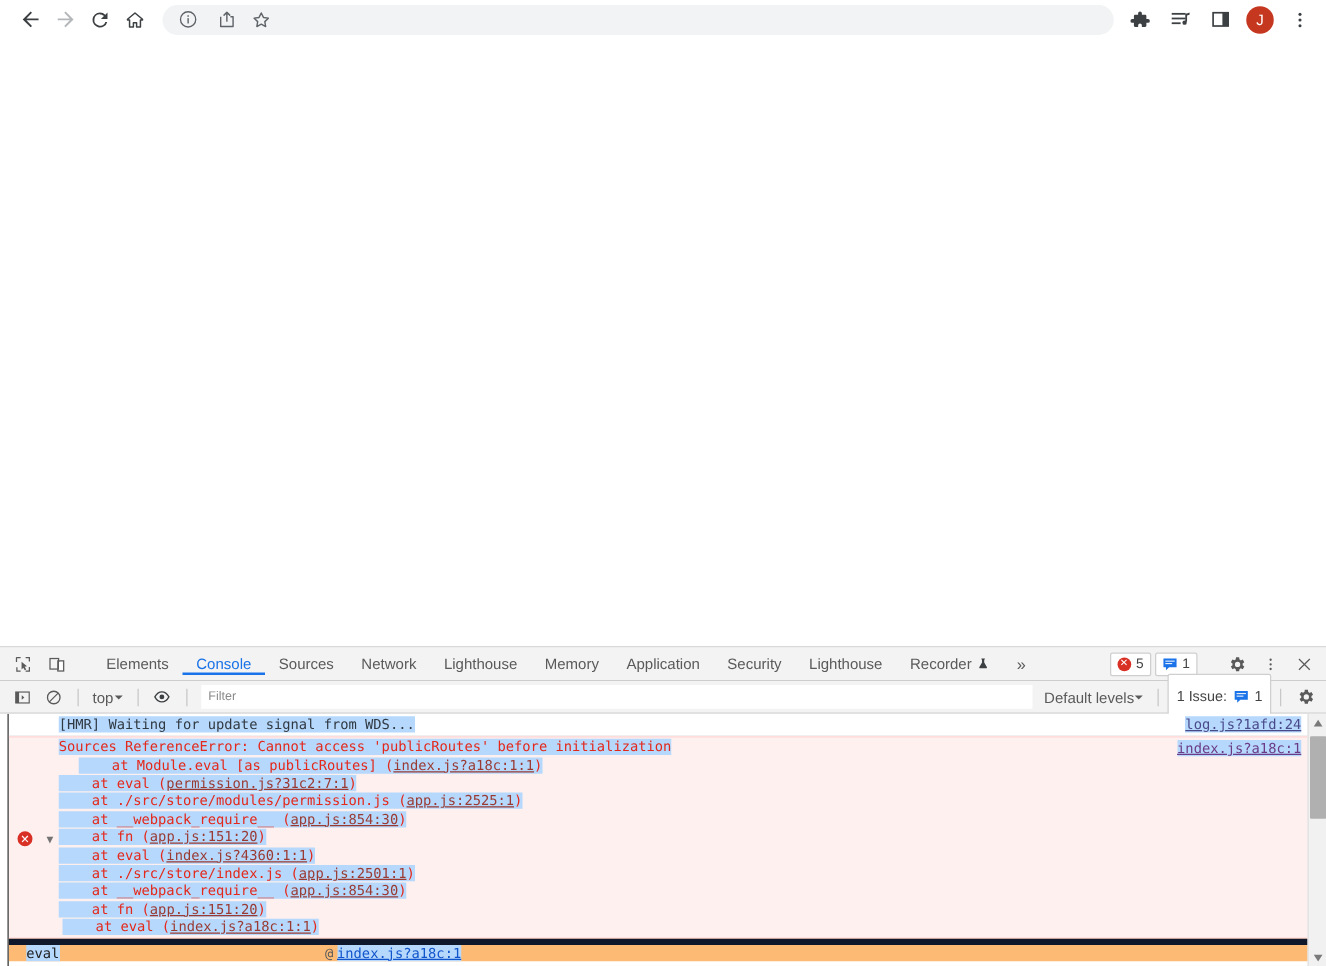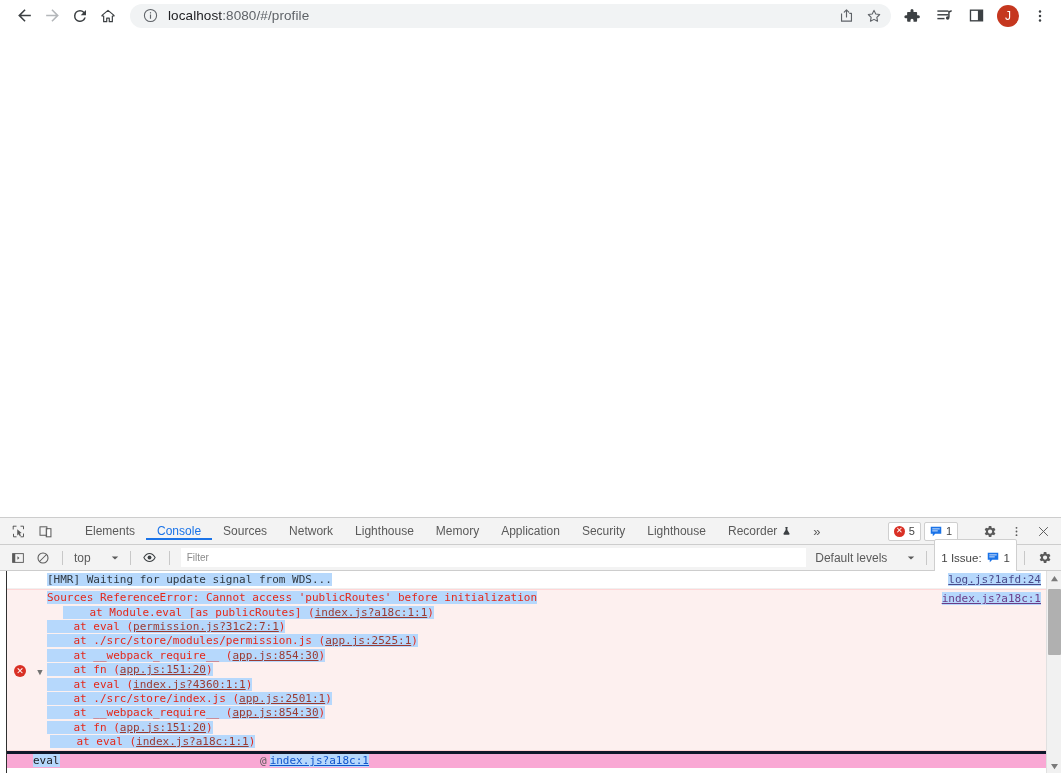--- a/index.html
+++ b/index.html
@@ -159,21 +159,21 @@
     padding: 0 5px 0 6px;
     flex: 0 0 auto;
     gap: 1px;
   }
   .ct-btn {
     width: 24px; height: 22px;
     display: flex; align-items: center; justify-content: center;
   }
   .ct-sep { width: 1px; height: 14px; background: #c8c8c8; margin: 0 6px; flex: 0 0 auto; }
   .ct-dropdown {
-    display: flex; align-items: center; gap: 20px;
+    display: flex; align-items: center; gap: 0;
     font-size: 12px; color: #5a5a5a;
     padding: 0 4px;
     white-space: nowrap;
   }
   .filter-input {
     flex: 1 1 auto;
     min-width: 0;
     height: 19px;
     border: none;
     background: #ffffff;
@@ -282,25 +282,25 @@
   }
   .msg-source a {
     color: #4a4a8a;
     text-decoration: underline;
   }
   .msg-source.err a { color: #6b3b86; }
 
   .anchor-row {
     display: flex;
     align-items: center;
-    background: #f9a8d4;
+    background: #fdba74;
     min-height: 17px;
-    padding-left: 26px;
+    padding-left: 14px;
     position: relative;
-    border-top: 3px solid #0f172a;
+    border-top: 5px solid #0f172a;
   }
   .anchor-name { color: #202124; font-size: 11px; }
   .anchor-link {
     position: absolute;
     left: 253px;
     display: flex; align-items: center; gap: 3px;
     font-size: 11px;
   }
   .anchor-at { color: #5a5a5a; }
   .anchor-link a { color: #1155cc; text-decoration: underline; }
@@ -358,21 +358,20 @@
       <path d="M12 4.5 4 11.2v.8h2.2v7.5h4.1v-4.6h3.4v4.6h4.1V12H20v-.8L12 4.5z" fill="none" stroke="#3c4043" stroke-width="1.6" stroke-linejoin="round"></path>
     </svg>
   </div>
 
   <div class="omnibox">
     <svg class="omni-info" viewBox="0 0 24 24">
       <circle cx="12" cy="12" r="8.6" fill="none" stroke="#5f6368" stroke-width="1.5"></circle>
       <rect x="11.2" y="10.6" width="1.6" height="6" fill="#5f6368"></rect>
       <rect x="11.2" y="7.3" width="1.6" height="1.8" fill="#5f6368"></rect>
     </svg>
-    <div class="omni-text"><span class="host">localhost</span><span>:8080/#/profile</span></div>
     <div class="omni-actions">
       <div class="omni-icon-btn">
         <svg width="17" height="17" viewBox="0 0 24 24">
           <path d="M5 9v11h14V9h-3" fill="none" stroke="#5f6368" stroke-width="1.6" stroke-linejoin="round"></path>
           <path d="M12 14V4m0 0-3.2 3.2M12 4l3.2 3.2" fill="none" stroke="#5f6368" stroke-width="1.6" stroke-linecap="round" stroke-linejoin="round"></path>
         </svg>
       </div>
       <div class="omni-icon-btn">
         <svg width="18" height="18" viewBox="0 0 24 24">
           <path d="M12 4.5l2.35 4.76 5.25.77-3.8 3.7.9 5.23L12 16.5l-4.7 2.46.9-5.23-3.8-3.7 5.25-.77L12 4.5z" fill="none" stroke="#5f6368" stroke-width="1.5" stroke-linejoin="round"></path>

